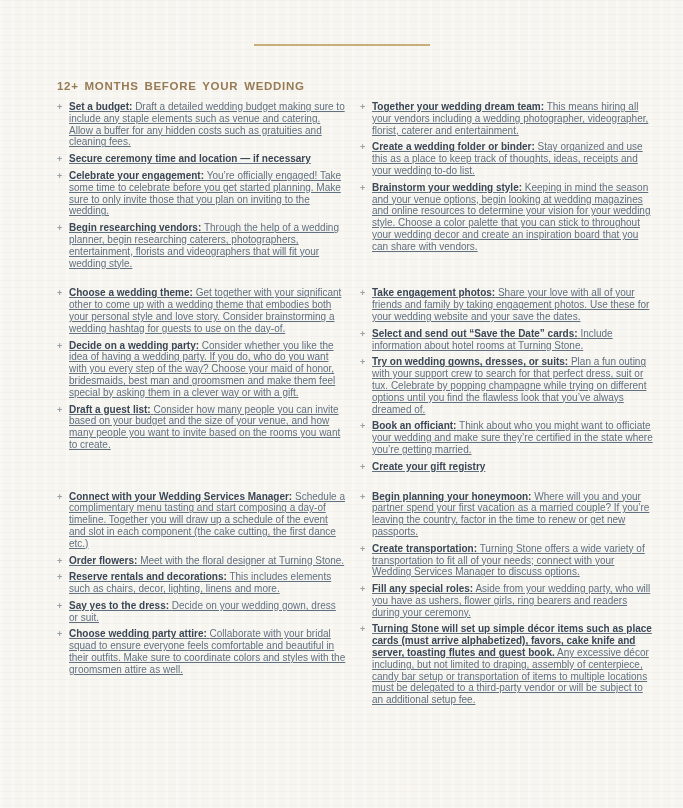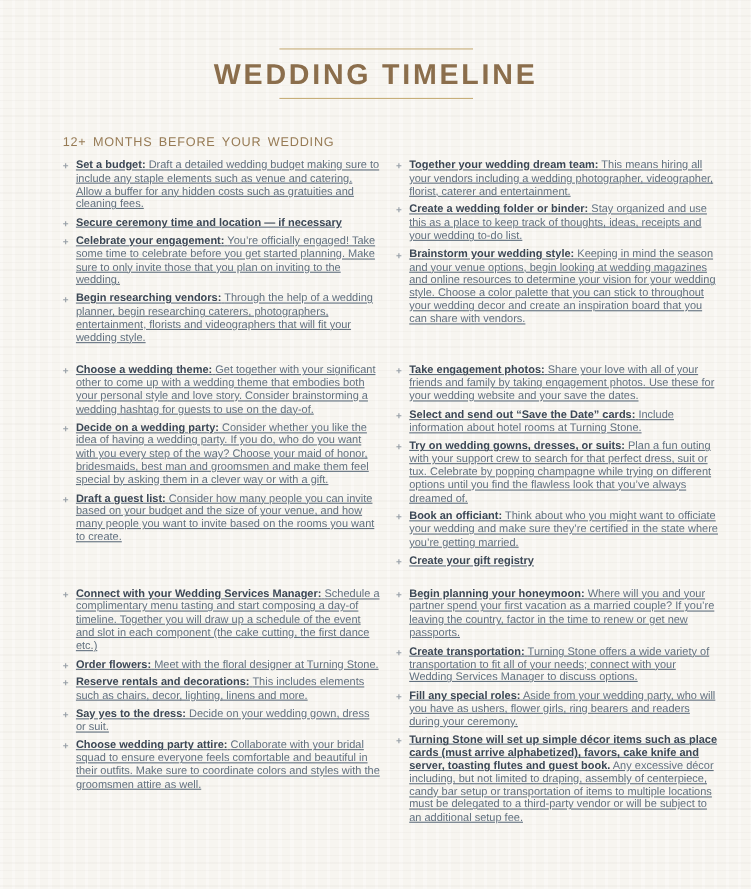--- a/index.html
+++ b/index.html
@@ -41,21 +41,21 @@
   }
   .sections{
     padding:34px 30px 0 57px;
   }
   .timeline-section{
     margin-bottom:13px;
   }
   .section-heading{
     color:var(--c-heading);
     font-size:11.5px;
-    font-weight:normal;
+    font-weight:bold;
     letter-spacing:0.7px;
     word-spacing:2px;
     margin-bottom:9px;
   }
   .columns{
     display:grid;
     grid-template-columns:289px 1fr;
     column-gap:14px;
     align-items:start;
   }
@@ -81,21 +81,20 @@
   .lead{
     color:var(--c-lead);
     font-weight:bold;
   }
 </style>
 </head>
 <body>
 
 <header class="title-block">
   <div class="title-rule"></div>
-  <h1 class="page-title">WEDDING TIMELINE</h1>
   <div class="title-rule"></div>
 </header>
 
 <main class="sections">
     <section class="timeline-section">
       <h2 class="section-heading">12+ MONTHS BEFORE YOUR WEDDING</h2>
       <div class="columns">
         <div class="column">
           <div class="item">
             <span class="bullet">+</span>

